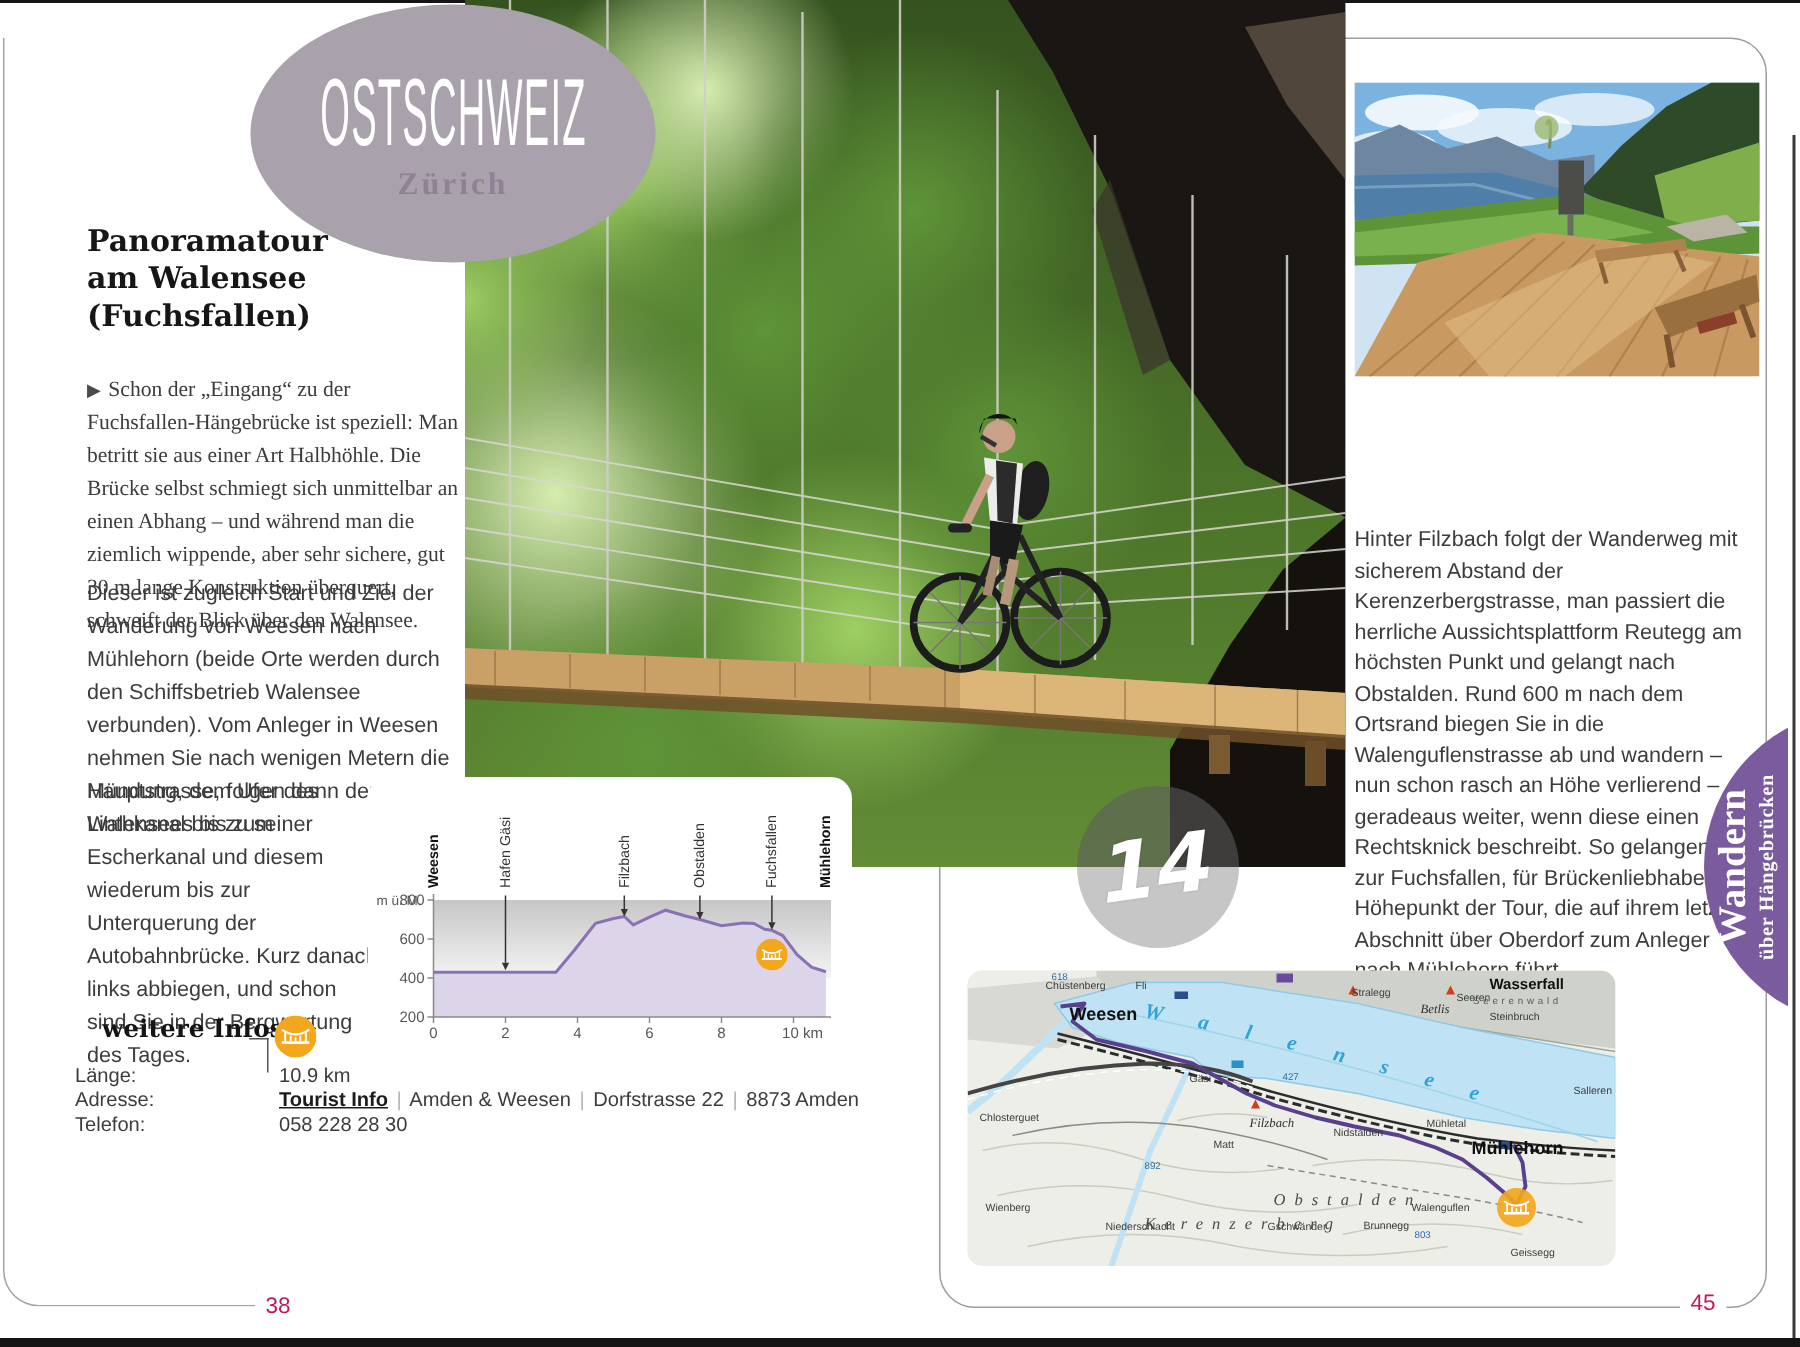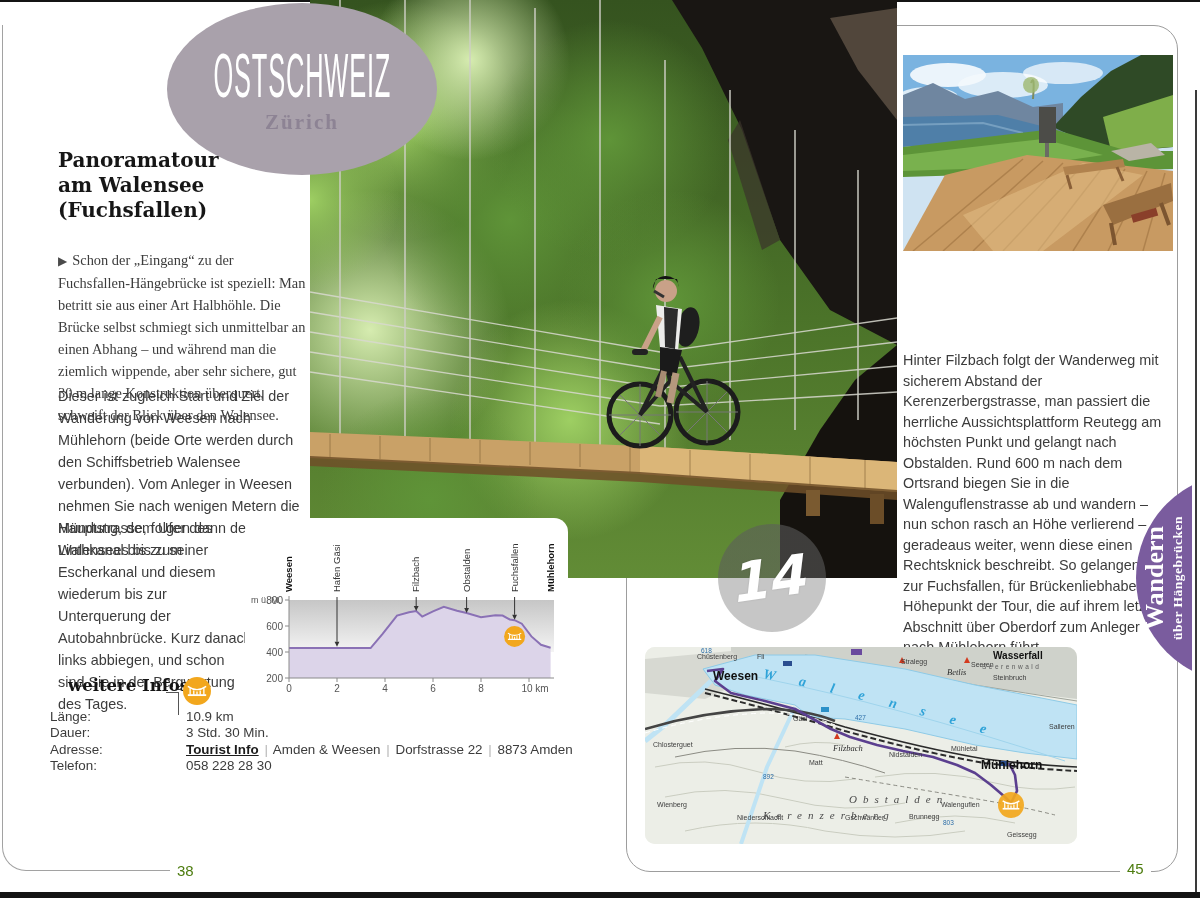--- a/index.html
+++ b/index.html
@@ -7,21 +7,21 @@
         font-family:"Liberation Sans",sans-serif;color:#3c3c3c;}
   .abs{position:absolute;}
   
   .edge-top{left:0;top:0;width:1200px;height:2px;background:#141414;}
   .edge-bottom{left:0;top:892px;width:1200px;height:6px;background:#141414;}
   .edge-right{left:1195px;top:90px;width:2px;height:802px;background:#3a3a3a;}
   
   .frame-left{left:2px;top:25px;width:168px;height:845px;border-left:1px solid #a2a2a2;
               border-bottom:1px solid #a2a2a2;border-bottom-left-radius:24px;}
   .frame-right{left:626px;top:25px;width:550px;height:845px;border:1px solid #9d9d9d;border-radius:24px;}
-  .page-num{font-size:15px;color:#4d7c0f;background:#fff;padding:0 7px;z-index:6;}
+  .page-num{font-size:15px;color:#be185d;background:#fff;padding:0 7px;z-index:6;}
   
   .region-badge{left:167px;top:3px;width:270px;height:172px;border-radius:50%;background:#a9a1ab;z-index:4;
                 display:flex;flex-direction:column;align-items:center;justify-content:center;}
   .region-title{color:#fff;font-size:31px;letter-spacing:1px;transform:scale(.82,2.05);
                 transform-origin:center;font-weight:400;margin-top:14px;white-space:nowrap;text-transform:uppercase;}
   .region-sub{color:#8d8394;font-family:"Liberation Serif",serif;font-weight:bold;font-size:21px;
               letter-spacing:2px;margin-top:16px;}
   
   .article-title{left:58px;top:148px;width:250px;font-family:"DejaVu Serif",serif;font-weight:bold;
                  font-size:20px;line-height:25px;color:#161616;z-index:5;}
@@ -275,24 +275,20 @@
   <svg class="abs info-icon" width="28" height="28">
     <circle cx="14" cy="14" r="14" fill="#f2a71d"></circle>
     <use href="#bridge-sym" x="3" y="3" width="22" height="22"></use>
   </svg>
   <div class="abs info-rows" id="info-rows">
       <div class="info-row">
         <div class="info-label">Länge:</div>
         <div class="info-value">10.9 km</div>
       </div>
       <div class="info-row">
-        <div class="info-label">Dauer:</div>
-        <div class="info-value">3 Std. 30 Min.</div>
-      </div>
-      <div class="info-row">
         <div class="info-label">Adresse:</div>
         <div class="info-value"><b>Tourist Info</b> <span class="sep">|</span> Amden &amp; Weesen <span class="sep">|</span> Dorfstrasse 22 <span class="sep">|</span> 8873 Amden</div>
       </div>
       <div class="info-row">
         <div class="info-label">Telefon:</div>
         <div class="info-value">058 228 28 30</div>
       </div>
     </div>
 
   <svg class="abs photo-deck" viewBox="0 0 270 196" preserveAspectRatio="none">

